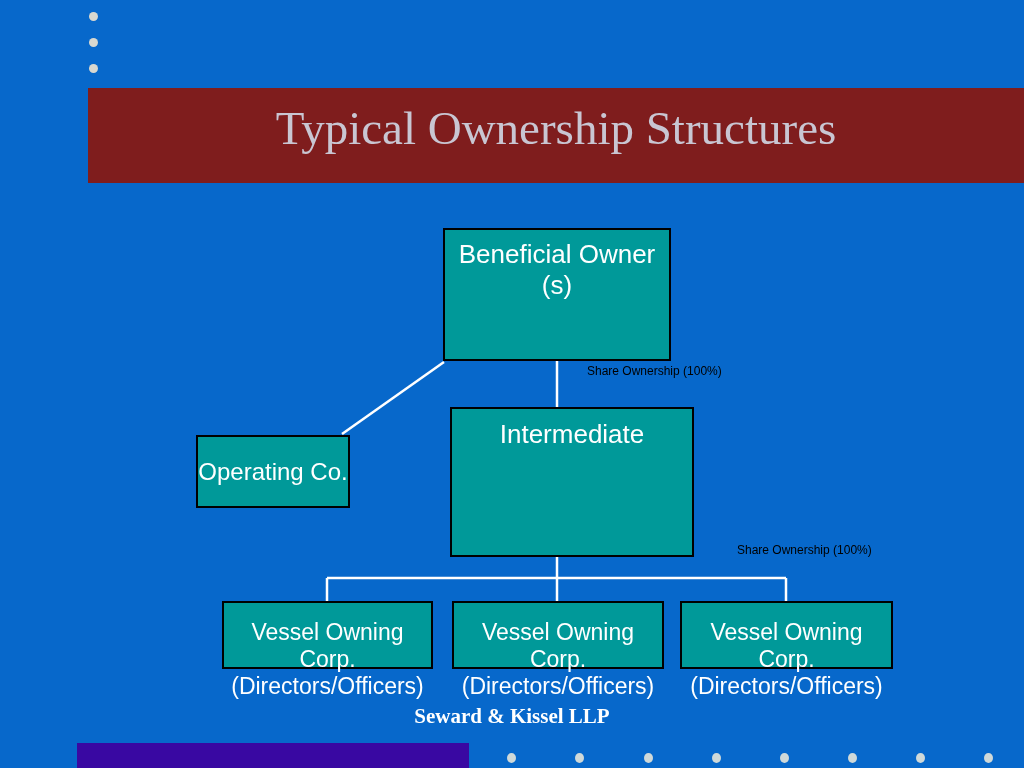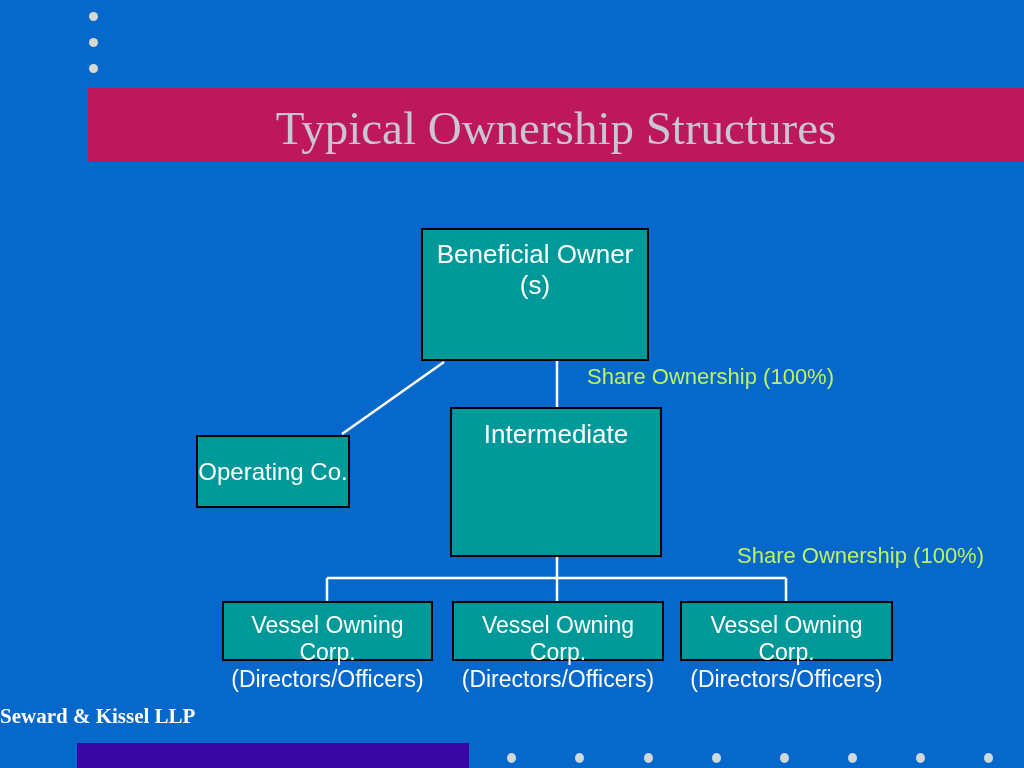--- a/index.html
+++ b/index.html
@@ -32,22 +32,22 @@
     border-radius: 50%;
     background: #cfd9d9;
   }
 
   
   .title-bar {
     position: absolute;
     left: 88px;
     top: 88px;
     width: 936px;
-    height: 73px;
-    background: #be185d;
+    height: 95px;
+    background: #7f1d1d;
   }
   .title-text {
     width: 100%;
     text-align: center;
     font-family: "Liberation Serif", serif;
     font-size: 47px;
     line-height: 81px;
     color: #c9c6d2;
     white-space: nowrap;
   }
@@ -55,74 +55,74 @@
   
   .node {
     position: absolute;
     background: #009999;
     border: 2px solid #000000;
     box-sizing: border-box;
     color: #ffffff;
     text-align: center;
   }
   .node-beneficial {
-    left: 421px; top: 228px;
+    left: 443px; top: 228px;
     width: 228px; height: 133px;
     font-size: 26px;
     padding-top: 9px;
   }
   .node-intermediate {
     left: 450px; top: 407px;
-    width: 212px; height: 150px;
+    width: 244px; height: 150px;
     font-size: 26px;
     line-height: 33px;
     padding-top: 9px;
   }
   .node-operating {
     left: 196px; top: 435px;
     width: 154px; height: 73px;
     font-size: 24px;
     line-height: 69px;
   }
   .node-vessel {
     top: 601px;
-    height: 60px;
+    height: 68px;
     font-size: 23px;
     line-height: 27px;
-    padding-top: 9px;
+    padding-top: 16px;
   }
   .node-vessel-1 { left: 222px; width: 211px; }
   .node-vessel-2 { left: 452px; width: 212px; }
   .node-vessel-3 { left: 680px; width: 213px; }
 
   
   svg.connectors {
     position: absolute;
     left: 0; top: 0;
     width: 1024px;
     height: 768px;
     pointer-events: none;
   }
 
   
   .edge-label {
     position: absolute;
-    color: #bef264;
-    font-size: 22px;
+    color: #000000;
+    font-size: 12px;
     white-space: nowrap;
   }
   .edge-label-1 { left: 587px; top: 364px; }
   .edge-label-2 { left: 737px; top: 543px; }
 
   
   .footer {
     position: absolute;
     left: 0; top: 704px;
     width: 1024px;
-    text-align: left;
+    text-align: center;
     font-family: "Liberation Serif", serif;
     font-weight: bold;
     font-size: 21px;
     color: #ffffff;
   }
 
   
   .bottom-bar {
     position: absolute;
     left: 77px; top: 743px;

